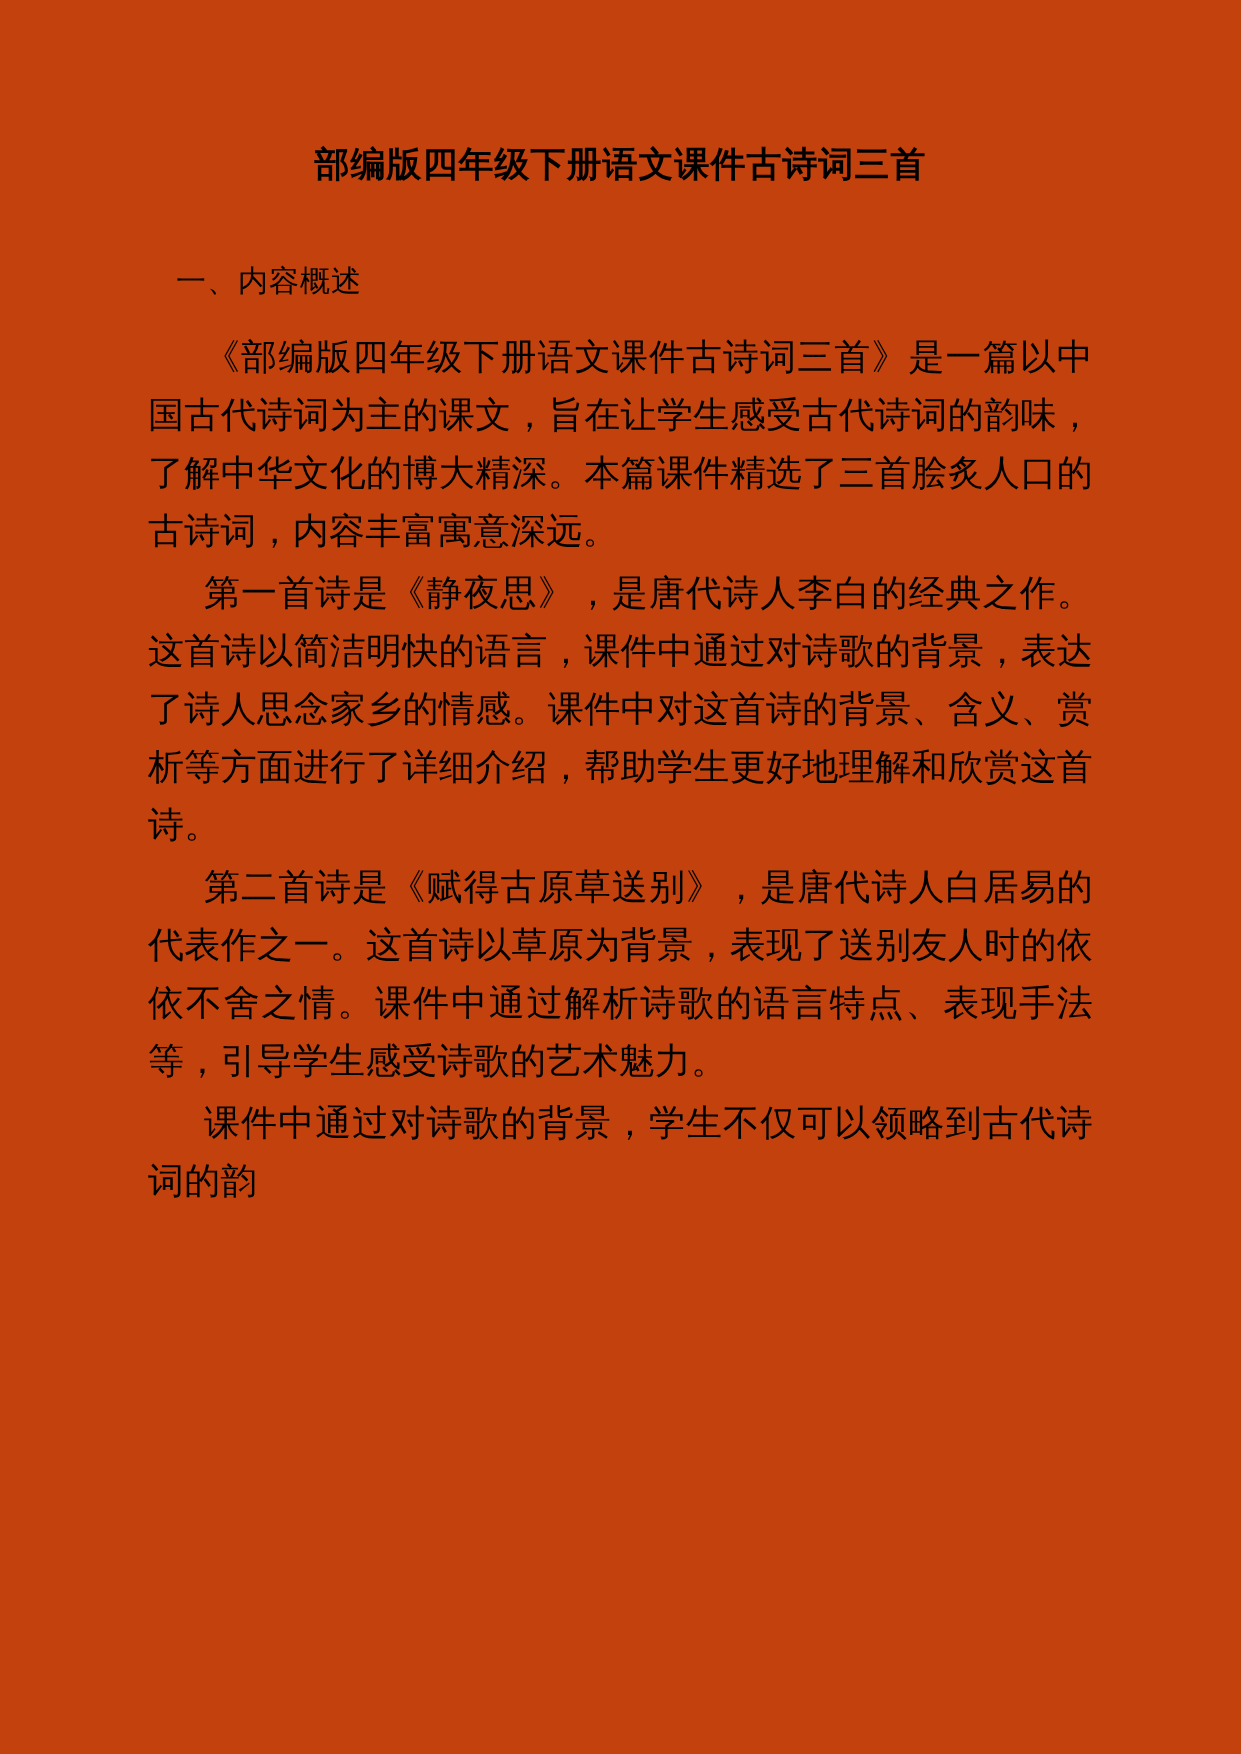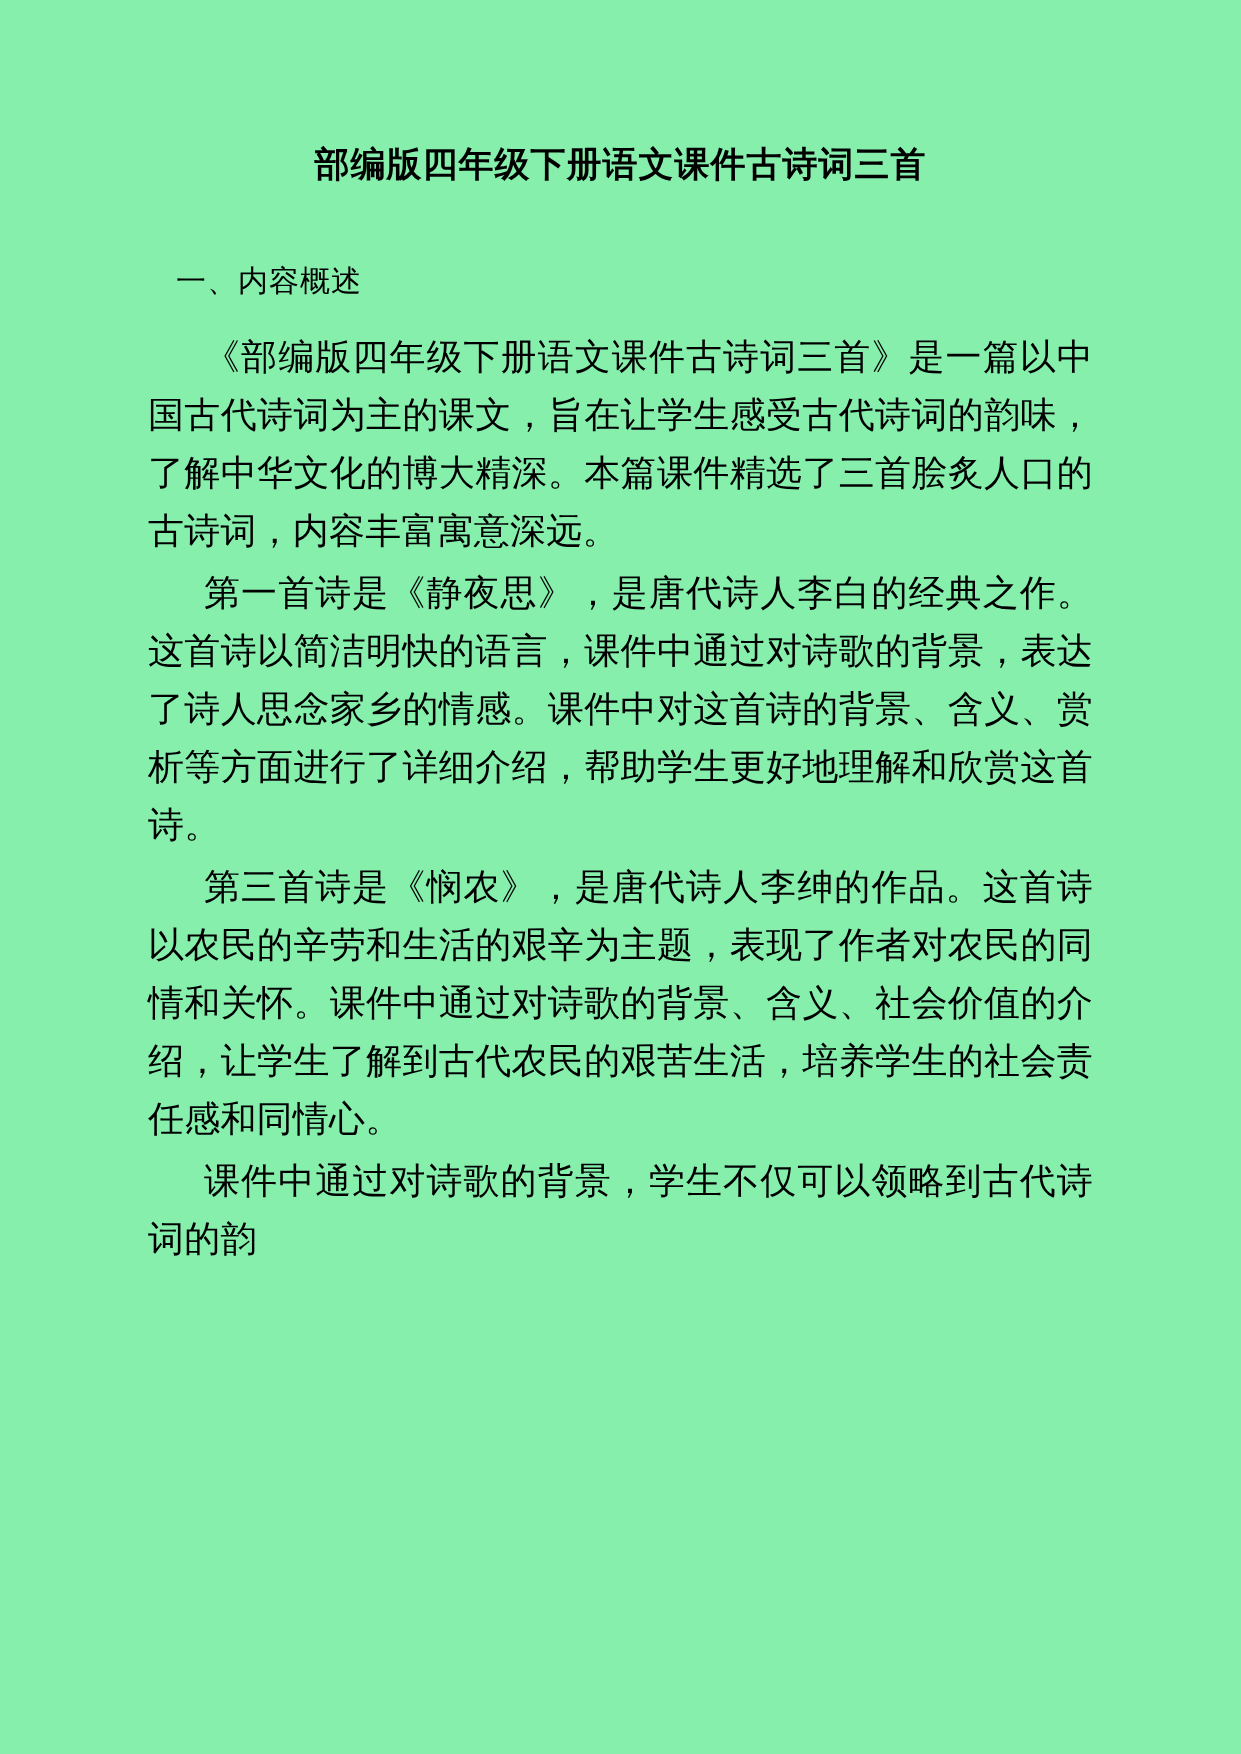--- a/index.html
+++ b/index.html
@@ -5,21 +5,21 @@
   html, body {
     margin: 0;
     padding: 0;
     background: #ffffff;
   }
   .page {
     position: relative;
     width: 1241px;
     height: 1754px;
     margin: 0 auto;
-    background: #86efac;
+    background: #c2410c;
     box-sizing: border-box;
     padding: 120px 148px 80px 148px;
     font-family: "DejaVu Serif", "Liberation Serif", serif;
     color: #000000;
     overflow: hidden;
   }
   .doc-title {
     font-family: "DejaVu Sans", "Liberation Sans", sans-serif;
     font-weight: bold;
     font-size: 35px;
@@ -52,18 +52,18 @@
 <div class="page">
 
   <h1 class="doc-title">部编版四年级下册语文课件古诗词三首</h1>
 
   <h2 class="section-heading">一、内容概述</h2>
 
   <p class="body-par">《部编版四年级下册语文课件古诗词三首》是一篇以中国古代诗词为主的课文，旨在让学生感受古代诗词的韵味，了解中华文化的博大精深。本篇课件精选了三首脍炙人口的古诗词，内容丰富寓意深远。</p>
 
   <p class="body-par">第一首诗是《静夜思》，是唐代诗人李白的经典之作。这首诗以简洁明快的语言，课件中通过对诗歌的背景，表达了诗人思念家乡的情感。课件中对这首诗的背景、含义、赏析等方面进行了详细介绍，帮助学生更好地理解和欣赏这首诗。</p>
 
+  <p class="body-par">第二首诗是《赋得古原草送别》，是唐代诗人白居易的代表作之一。这首诗以草原为背景，表现了送别友人时的依依不舍之情。课件中通过解析诗歌的语言特点、表现手法等，引导学生感受诗歌的艺术魅力。</p>
 
-  <p class="body-par">第三首诗是《悯农》，是唐代诗人李绅的作品。这首诗以农民的辛劳和生活的艰辛为主题，表现了作者对农民的同情和关怀。课件中通过对诗歌的背景、含义、社会价值的介绍，让学生了解到古代农民的艰苦生活，培养学生的社会责任感和同情心。</p>
 
   <p class="body-par">课件中通过对诗歌的背景，学生不仅可以领略到古代诗词的韵</p>
 
 </div>
 
 </body></html>

